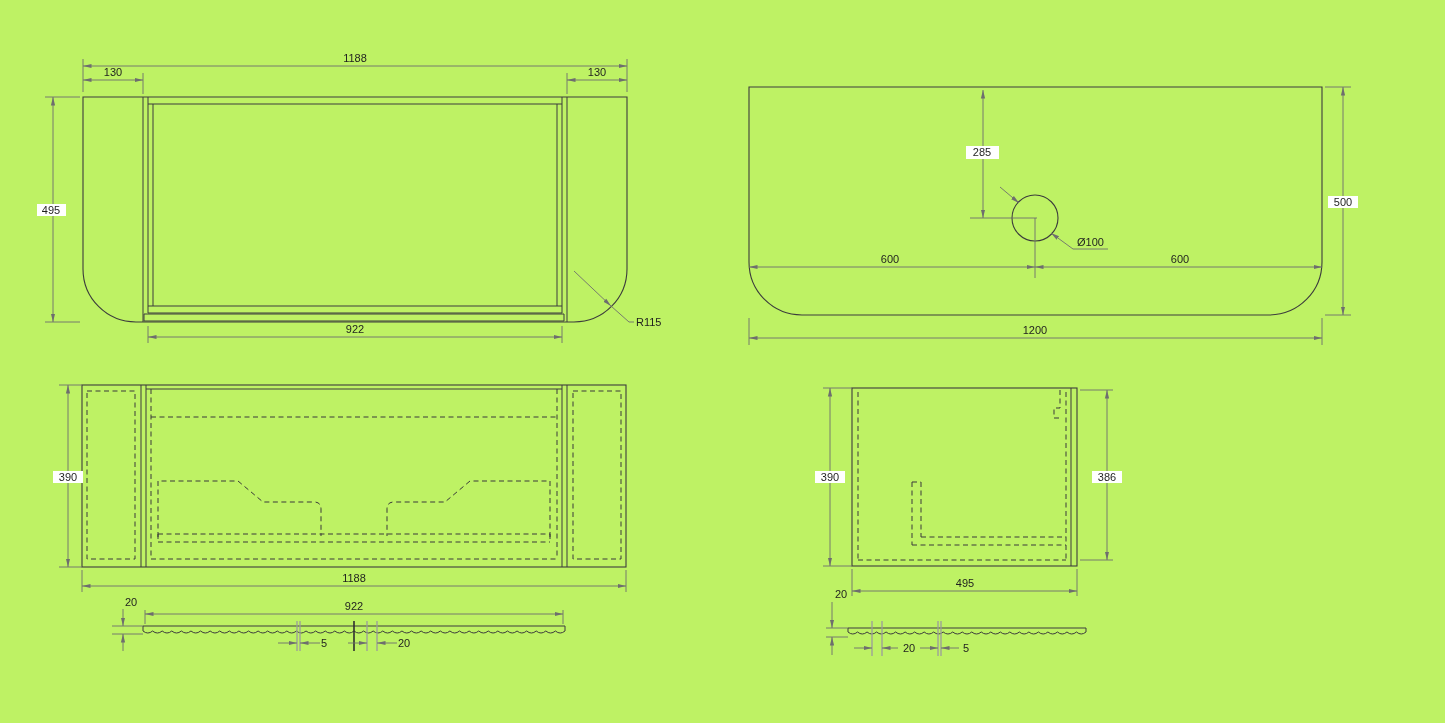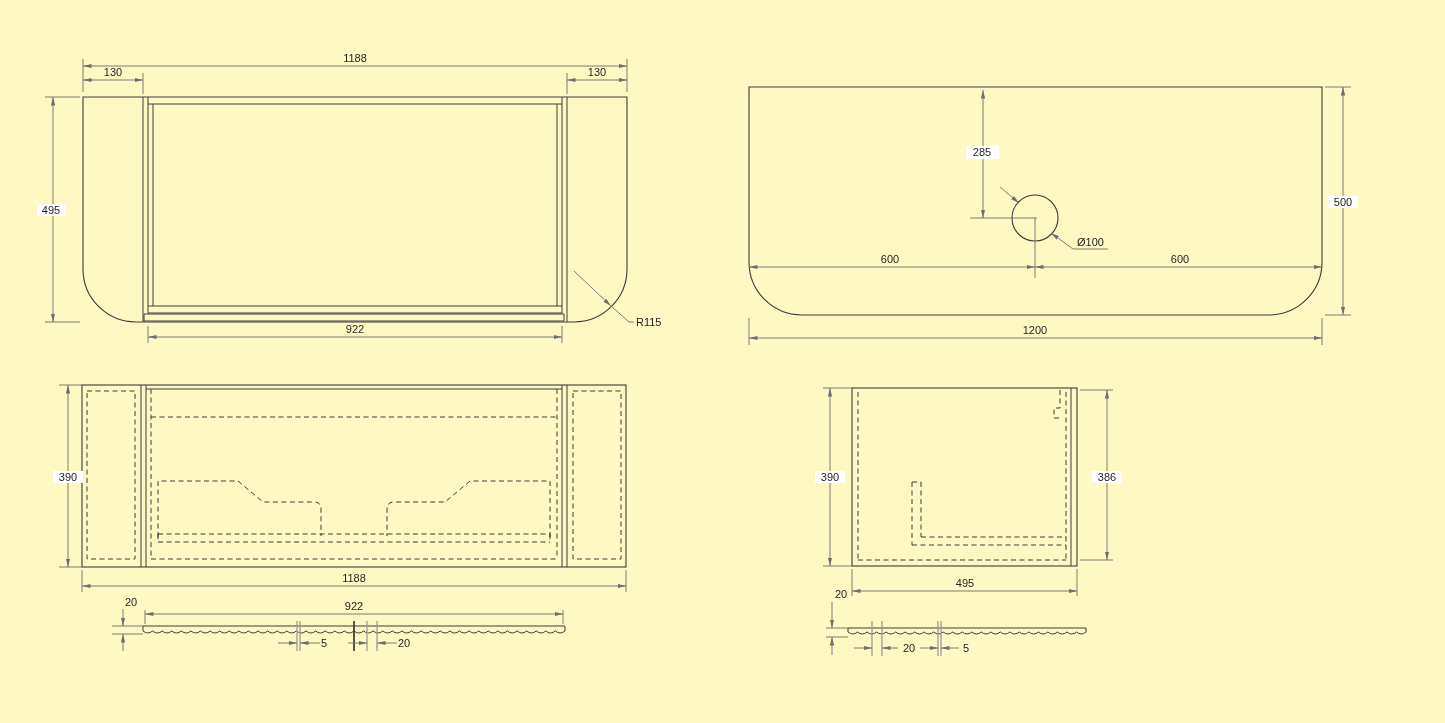--- a/index.html
+++ b/index.html
@@ -1,16 +1,16 @@
 <!DOCTYPE html>
 <html><head>
 <meta charset="utf-8">
 <style>
   html,body{margin:0;padding:0;background:#ffffff;}
-  .sheet{width:1445px;height:723px;background:#fef9c3;position:relative;}
+  .sheet{width:1445px;height:723px;background:#bef264;position:relative;}
   svg{display:block;}
   .o   {stroke:#3c3c3c;stroke-width:1.1;fill:none;}
   .o2  {stroke:#3c3c3c;stroke-width:1;fill:none;}
   .hid {stroke:#3a3a3a;stroke-width:1;fill:none;stroke-dasharray:5 3.5;}
   .dim {stroke:#6e6e6e;stroke-width:0.9;fill:none;}
   .tick{stroke:#9b9b9b;stroke-width:1.3;fill:none;}
   .joint{stroke:#2f2f2f;stroke-width:1.6;fill:none;}
   text.lbl{font-family:"Liberation Sans",sans-serif;font-size:11px;fill:#1f1f1f;text-anchor:middle;}
   text.lbl.start{text-anchor:start;}
   .bg{fill:#ffffff;}

